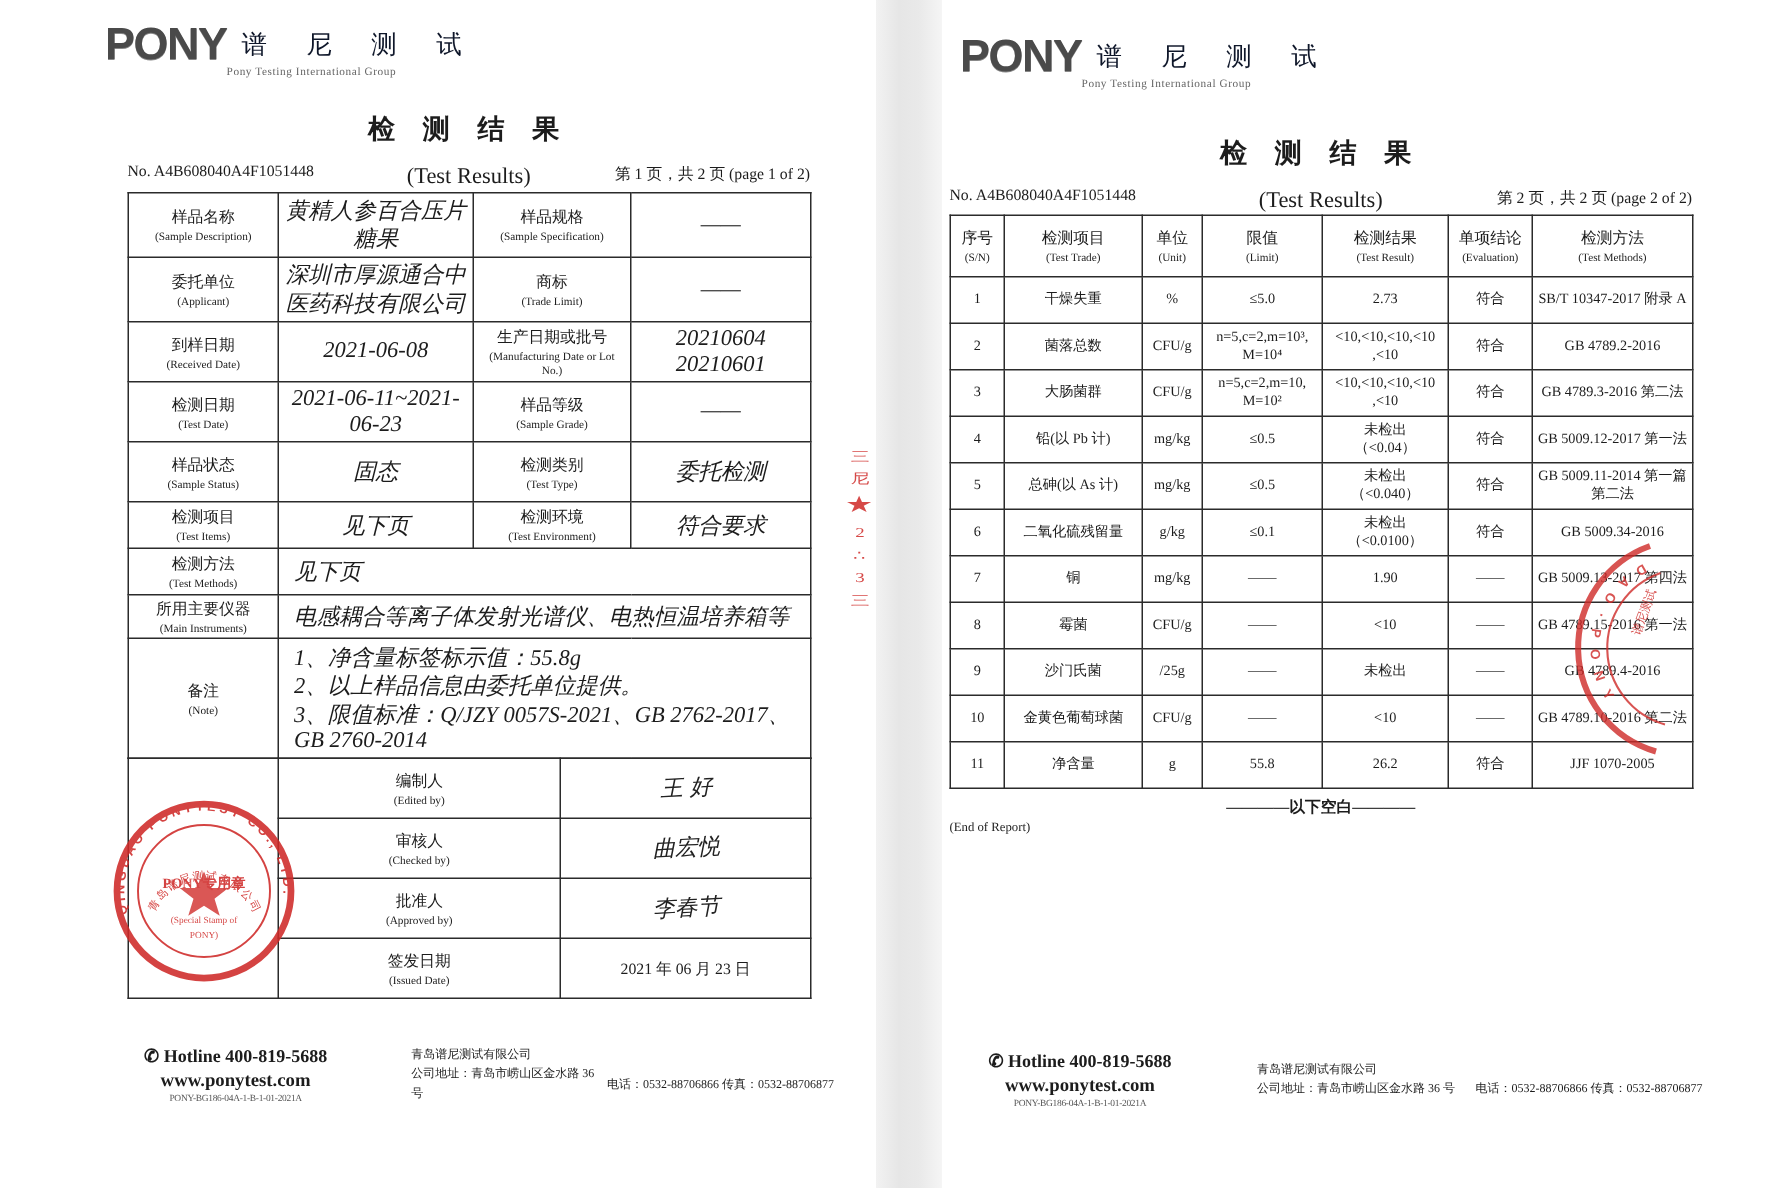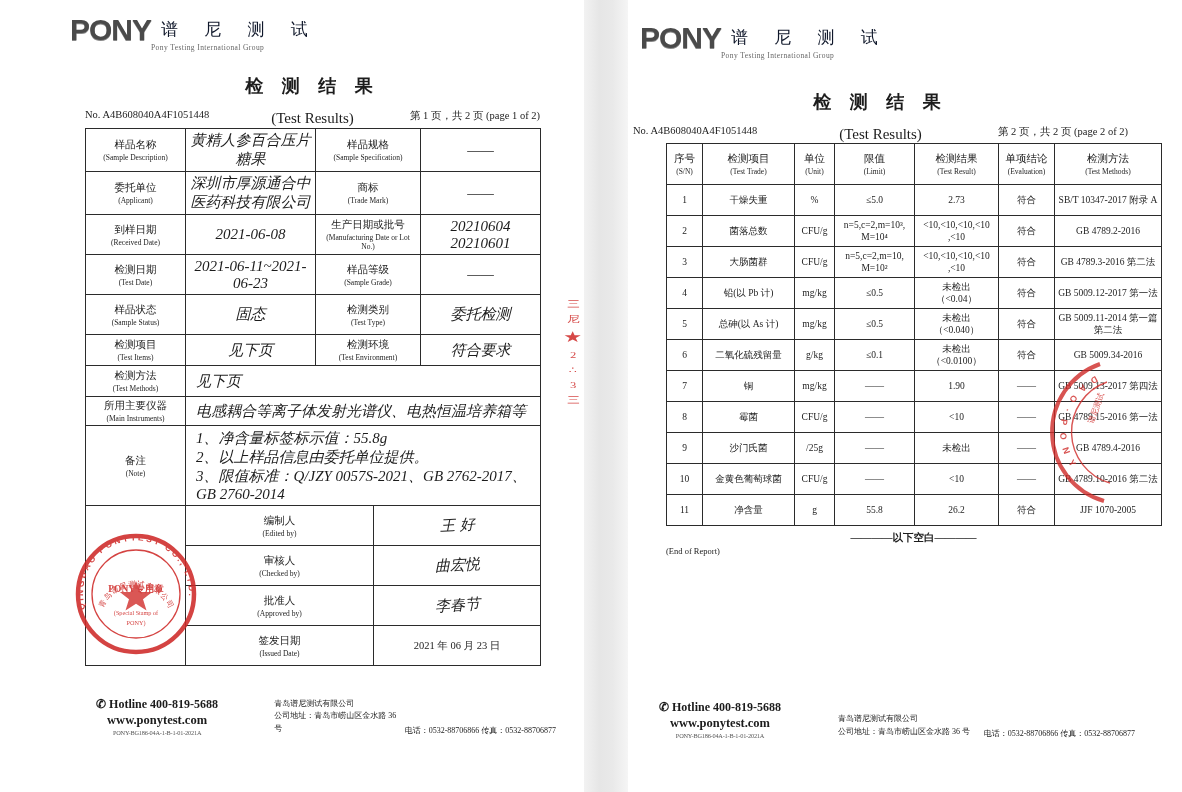--- a/index.html
+++ b/index.html
@@ -41,21 +41,21 @@
         transform:rotate(-3deg);display:inline-block;color:#222;}
   .date-val{font-size:10.5px;}
 
   
   #p2table th{font-size:10px;height:36px;}
   #p2table td{font-size:9.5px;line-height:1.3;height:26px;}
   .endblank{text-align:center;font-size:10.5px;margin-top:5px;font-weight:bold;}
   .endreport{text-align:left;font-size:8.5px;margin-top:1px;}
 
   
-  .footer{position:absolute;display:flex;font-size:8px;align-items:flex-end;}
+  .footer{position:absolute;display:flex;font-size:8px;align-items:center;}
   .f-hot{width:160px;text-align:center;}
   .f-hotline{font-weight:700;font-size:12px;white-space:nowrap;}
   .f-site{font-weight:700;font-size:12.5px;margin-top:1px;}
   .f-code{font-size:6.3px;color:#555;margin-top:1px;letter-spacing:-.2px;}
   .f-co{margin-left:38px;line-height:1.6;text-align:left;}
   .f-tel{margin-left:auto;margin-top:12px;white-space:nowrap;}
 
   
   .stamp-svg{position:absolute;pointer-events:none;}
   .seam{position:absolute;left:558px;top:300px;width:30px;height:160px;
@@ -99,21 +99,21 @@
         <tbody>
             <tr class="h40">
           <td><span class="lblz">样品名称</span><span class="lble">(Sample Description)</span></td>
           <td class="val">黄精人参百合压片糖果</td>
           <td><span class="lblz">样品规格</span><span class="lble">(Sample Specification)</span></td>
           <td class="val">——</td>
         </tr>
         <tr class="h42">
           <td><span class="lblz">委托单位</span><span class="lble">(Applicant)</span></td>
           <td class="val">深圳市厚源通合中医药科技有限公司</td>
-          <td><span class="lblz">商标</span><span class="lble">(Trade Mark)</span></td>
+          <td><span class="lblz">商标</span><span class="lble">(Trade Limit)</span></td>
           <td class="val">——</td>
         </tr>
         <tr class="h42">
           <td><span class="lblz">到样日期</span><span class="lble">(Received Date)</span></td>
           <td class="val">2021-06-08</td>
           <td><span class="lblz">生产日期或批号</span><span class="lble">(Manufacturing Date or Lot No.)</span></td>
           <td class="val">20210604
 20210601</td>
         </tr>
         <tr class="h42">
@@ -236,21 +236,21 @@
     <div class="title-wrap" style="left:5px;top:90px;width:495px;">
       <div class="title-cn">检 测 结 果</div>
       <div class="title-en">(Test Results)</div>
     </div>
 
     <div class="no-line" style="left:5px;top:125px;width:495px;">
       <span>No. A4B608040A4F1051448</span>
       <span class="pgind">第 2 页，共 2 页 (page 2 of 2)</span>
     </div>
 
-    <div style="position:absolute;left:5px;top:143px;width:495px;margin-left:33px;">
+    <div style="position:absolute;left:5px;top:143px;width:495px;">
       <table id="p2table">
         <colgroup>
             <col style="width:36px">
             <col style="width:92px">
             <col style="width:40px">
             <col style="width:80px">
             <col style="width:84px">
             <col style="width:56px">
             <col style="width:107px">
           </colgroup>

